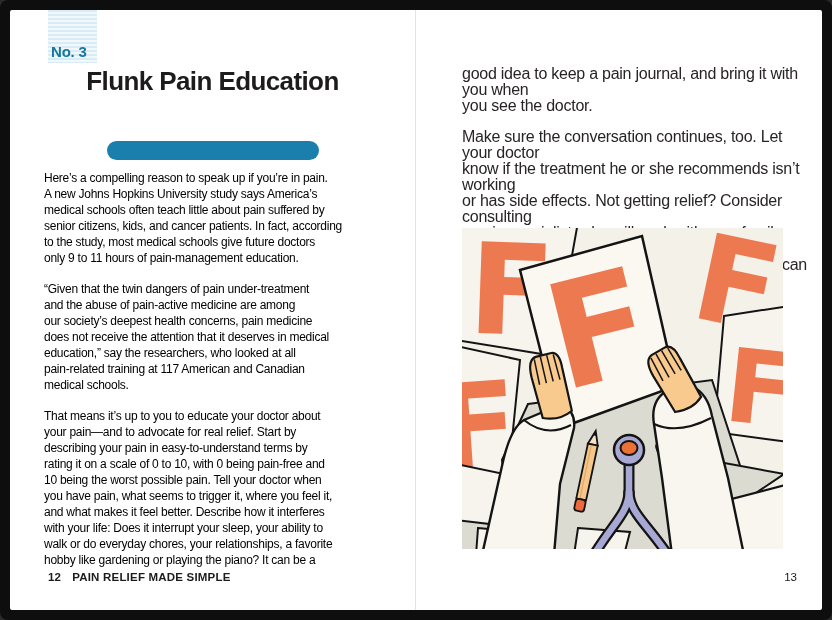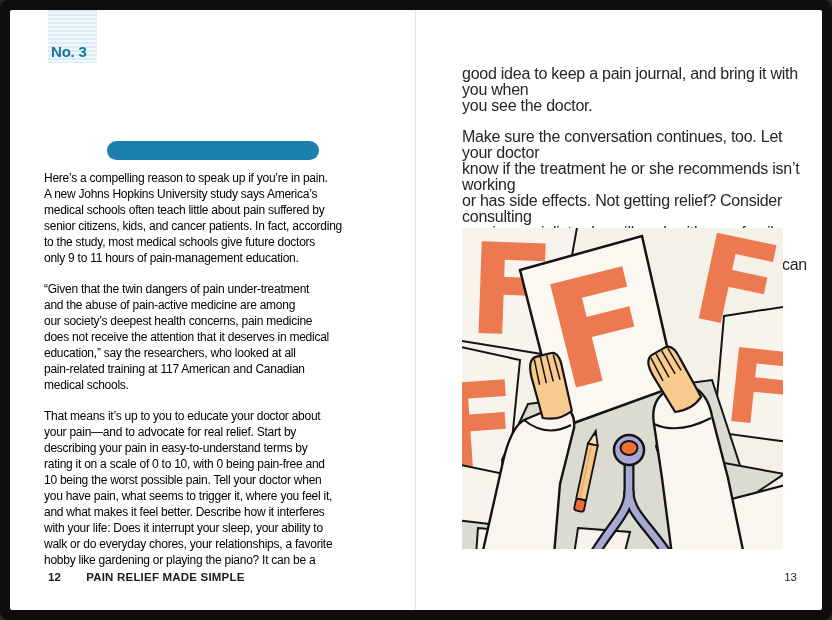--- a/index.html
+++ b/index.html
@@ -46,21 +46,21 @@
   }
   .body-copy {
     position:absolute; left:34px; top:160px; width:356px;
     font-size:12px; line-height:16px; letter-spacing:-0.25px;
     color:#28242
 5;
   }
   .body-copy p { margin:0 0 15px 0; white-space:pre-line; }
   .footer-row {
     position:absolute; left:38px; bottom:27px;
-    display:flex; align-items:baseline; gap:25px;
+    display:flex; align-items:baseline; gap:11px;
     font-weight:bold; font-size:11.5px; color:#1d1b1c;
     letter-spacing:0.2px;
   }
 
   
   .body-copy-right {
     position:absolute; left:46px; top:56px; width:348px;
     font-size:16px; line-height:16px; letter-spacing:-0.25px;
     color:#282425;
   }
@@ -78,20 +78,21 @@
 <body>
 
 <div class="frame">
   <div class="spread">
 
     <div class="page page-left">
       <div class="kicker-tab">
         <span>No. 3</span>
       </div>
       <div class="page-title">
+        <div>Flunk Pain Education</div>
       </div>
       <div class="title-bar"></div>
       <div class="body-copy">
         <p>Here’s a compelling reason to speak up if you’re in pain.
 A new Johns Hopkins University study says America’s
 medical schools often teach little about pain suffered by
 senior citizens, kids, and cancer patients. In fact, according
 to the study, most medical schools give future doctors
 only 9 to 11 hours of pain-management education.</p>
         <p>“Given that the twin dangers of pain under-treatment

